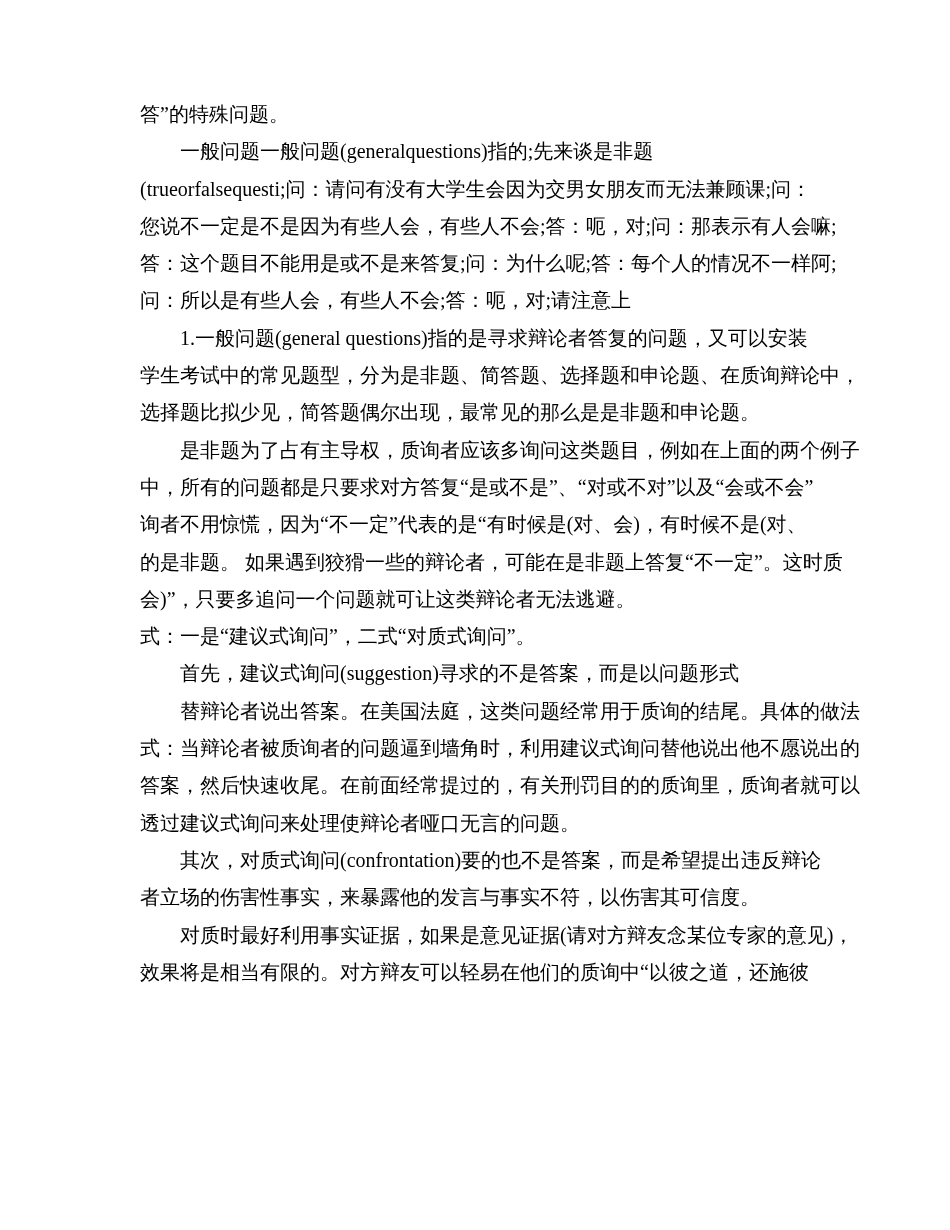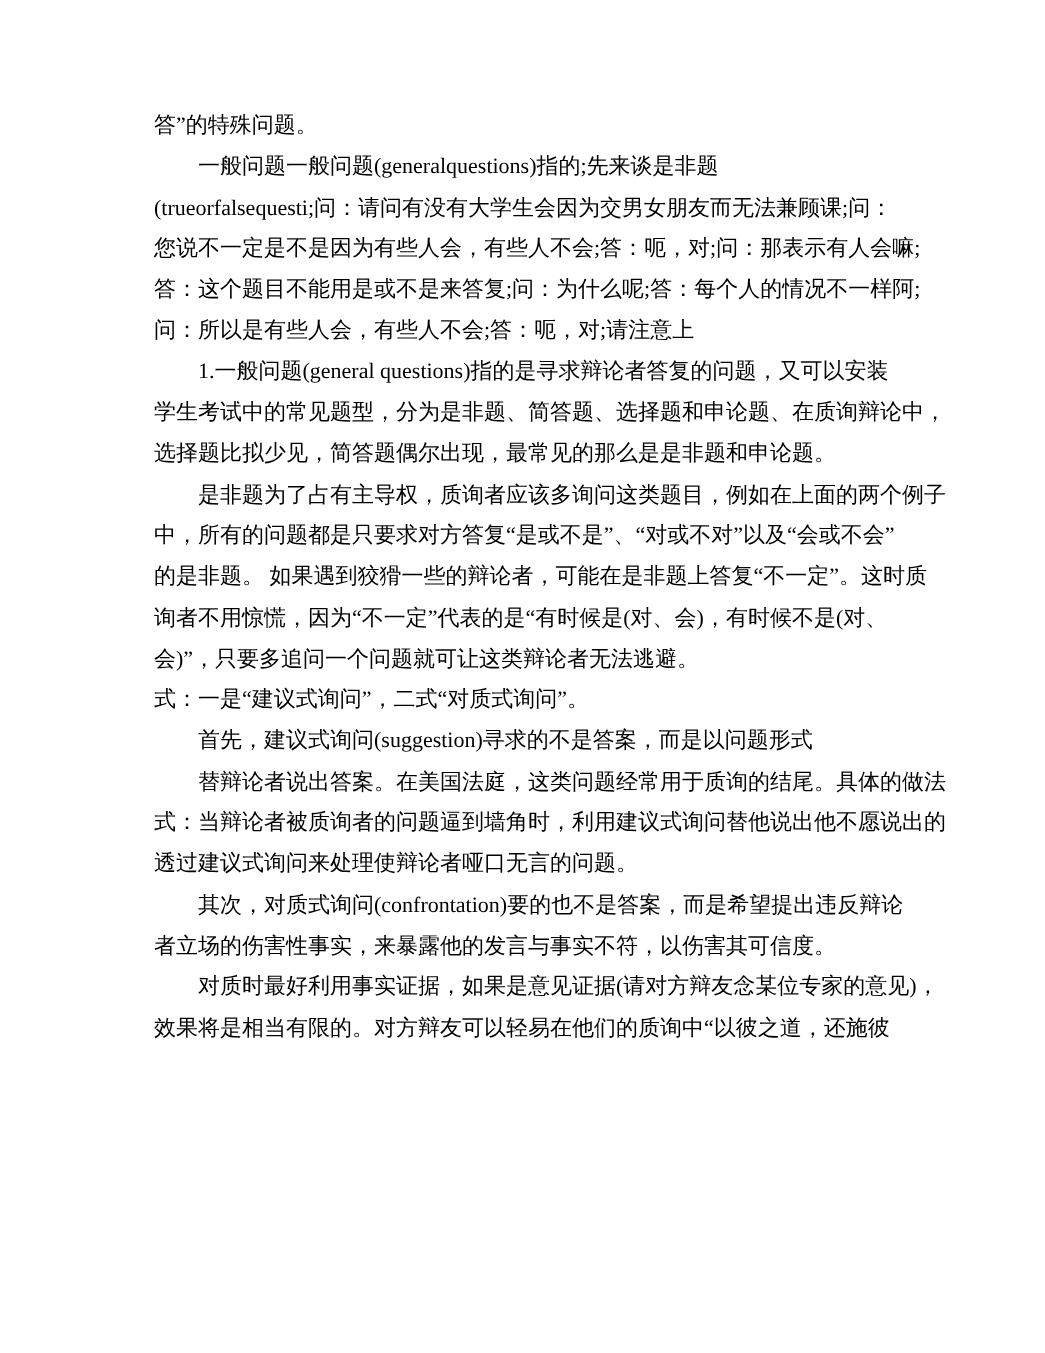--- a/index.html
+++ b/index.html
@@ -41,26 +41,27 @@
       <div class="line indent">一般问题一般问题(generalquestions)指的;先来谈是非题</div>
       <div class="line">(trueorfalsequesti;问：请问有没有大学生会因为交男女朋友而无法兼顾课;问：</div>
       <div class="line">您说不一定是不是因为有些人会，有些人不会;答：呃，对;问：那表示有人会嘛;</div>
       <div class="line">答：这个题目不能用是或不是来答复;问：为什么呢;答：每个人的情况不一样阿;</div>
       <div class="line">问：所以是有些人会，有些人不会;答：呃，对;请注意上</div>
       <div class="line indent">1.一般问题(general questions)指的是寻求辩论者答复的问题，又可以安装</div>
       <div class="line">学生考试中的常见题型，分为是非题、简答题、选择题和申论题、在质询辩论中，</div>
       <div class="line">选择题比拟少见，简答题偶尔出现，最常见的那么是是非题和申论题。</div>
       <div class="line indent">是非题为了占有主导权，质询者应该多询问这类题目，例如在上面的两个例子</div>
       <div class="line">中，所有的问题都是只要求对方答复“是或不是”、“对或不对”以及“会或不会”</div>
+      <div class="line">询者不用惊慌，因为“不一定”代表的是“有时候是(对、会)，有时候不是(对、</div>
       <div class="line">的是非题。 如果遇到狡猾一些的辩论者，可能在是非题上答复“不一定”。这时质</div>
-      <div class="line">询者不用惊慌，因为“不一定”代表的是“有时候是(对、会)，有时候不是(对、</div>
       <div class="line">会)”，只要多追问一个问题就可让这类辩论者无法逃避。</div>
       <div class="line">式：一是“建议式询问”，二式“对质式询问”。</div>
       <div class="line indent">首先，建议式询问(suggestion)寻求的不是答案，而是以问题形式</div>
       <div class="line indent">替辩论者说出答案。在美国法庭，这类问题经常用于质询的结尾。具体的做法</div>
       <div class="line">式：当辩论者被质询者的问题逼到墙角时，利用建议式询问替他说出他不愿说出的</div>
+      <div class="line">答案，然后快速收尾。在前面经常提过的，有关刑罚目的的质询里，质询者就可以</div>
       <div class="line">透过建议式询问来处理使辩论者哑口无言的问题。</div>
       <div class="line indent">其次，对质式询问(confrontation)要的也不是答案，而是希望提出违反辩论</div>
       <div class="line">者立场的伤害性事实，来暴露他的发言与事实不符，以伤害其可信度。</div>
       <div class="line indent">对质时最好利用事实证据，如果是意见证据(请对方辩友念某位专家的意见)，</div>
       <div class="line">效果将是相当有限的。对方辩友可以轻易在他们的质询中“以彼之道，还施彼</div>
     </div>
 </div>
 
 </body></html>

